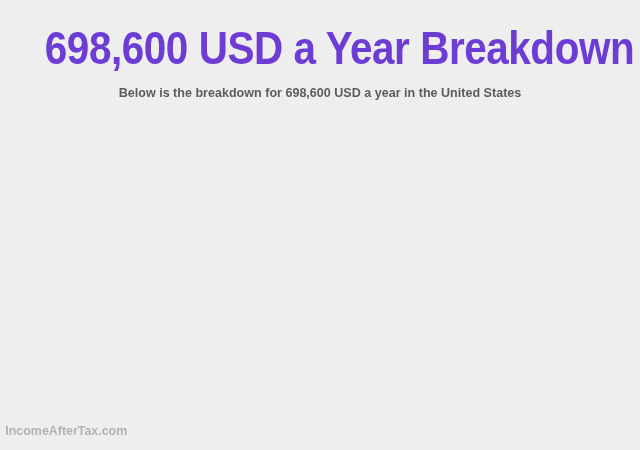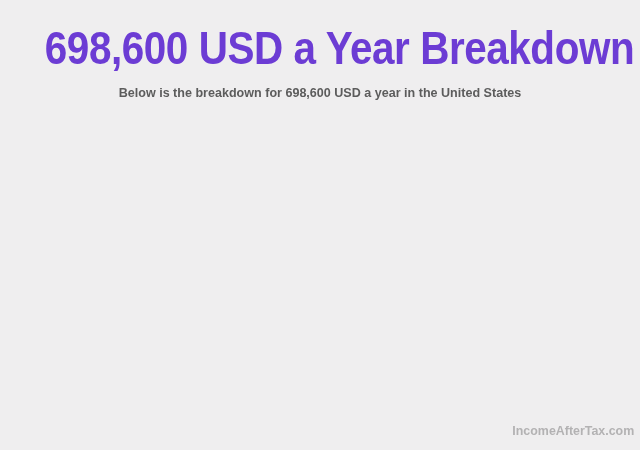--- a/index.html
+++ b/index.html
@@ -66,21 +66,21 @@
     left: 0;
     width: 640px;
     height: 300px;
     background: transparent;
   }
   .site-footer {
     position: absolute;
     top: 421px;
     left: 0;
     width: 640px;
-    text-align: right;
+    text-align: left;
   }
   .footer-brand {
     font-family: "Liberation Sans", sans-serif;
     font-size: 13.5px;
     font-weight: bold;
     line-height: 17px;
     color: #b3b2b3;
     transform: scaleX(0.92);
     transform-origin: 50% 50%;
     display: inline-block;

